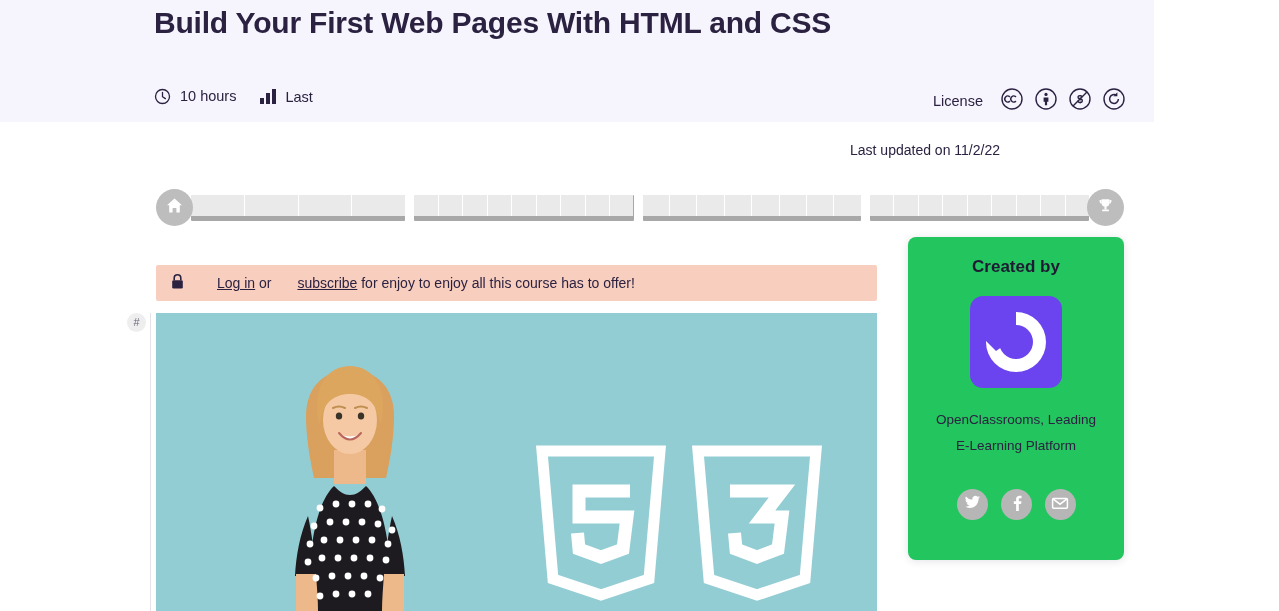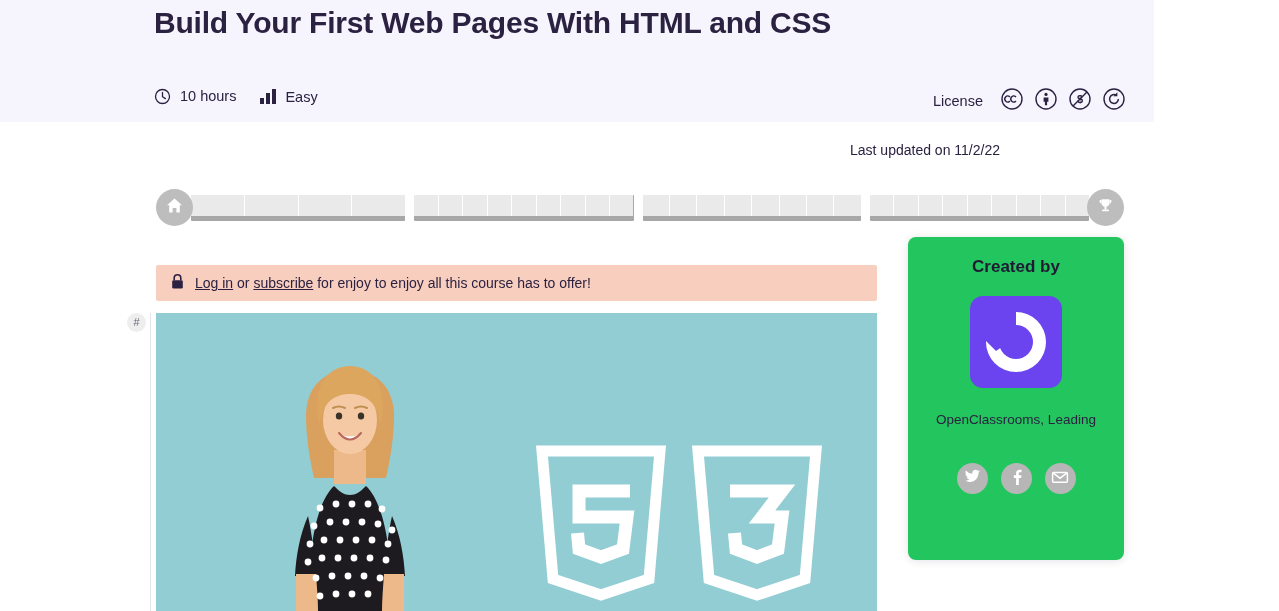--- a/index.html
+++ b/index.html
@@ -165,20 +165,21 @@
     box-sizing: border-box;
     gap: 11px;
   }
   .alert-text {
     font-size: 14px;
     color: #2b2141;
   }
   .alert-text a {
     color: #2b2141;
     text-decoration: underline;
+    margin-left: 22px;
   }
 
   
   .hero {
     position: absolute;
     left: 156px;
     top: 313px;
     width: 721px;
     height: 298px;
     background: #93cdd4;
@@ -273,21 +274,21 @@
       </div>
 
       <div class="meta-item">
         <span>
           <svg width="16" height="15" viewBox="0 0 16 15">
             <rect x="0" y="9" width="4" height="6" fill="#2b2141"></rect>
             <rect x="6" y="4" width="4" height="11" fill="#2b2141"></rect>
             <rect x="12" y="0" width="4" height="15" fill="#2b2141"></rect>
           </svg>
         </span>
-        <span>Easy</span>
+        <span>Last</span>
       </div>
     </div>
 
     <div class="license-row">
       <span class="license-label">License</span>
 
       <span class="cc-icon">
         <svg width="22" height="22" viewBox="0 0 22 22">
           <circle cx="11" cy="11" r="10" fill="none" stroke="#2b2141" stroke-width="1.4"></circle>
           <path d="M8.6 8.6a3 3 0 1 0 0 4.8" fill="none" stroke="#2b2141" stroke-width="1.4" stroke-linecap="round"></path>
@@ -479,20 +480,21 @@
 
     <div class="brand-logo">
       <svg width="66" height="66" viewBox="0 0 66 66">
         <path d="M33 3a30 30 0 1 1 0 60 30 30 0 0 1 0-60zm0 13a17 17 0 1 0 0 34 17 17 0 0 0 0-34z" fill="#ffffff"></path>
         <path d="M2 2h31v26L13 42 2 31z" fill="#6c44ef"></path>
       </svg>
     </div>
 
     <div class="brand-desc">
       <div>OpenClassrooms, Leading</div>
+      <div>E-Learning Platform</div>
     </div>
 
     <div class="social-row">
       <a class="social-btn" href="#">
         <span>
           <svg width="17" height="17" viewBox="0 0 17 17">
             <path d="M16 3.3a6 6 0 0 1-1.8.5 3.1 3.1 0 0 0 1.4-1.7 6.2 6.2 0 0 1-2 .76 3.1 3.1 0 0 0-5.3 2.8A8.8 8.8 0 0 1 1.9 2.4a3.1 3.1 0 0 0 .96 4.1 3 3 0 0 1-1.4-.4 3.1 3.1 0 0 0 2.5 3 3.1 3.1 0 0 1-1.4.05 3.1 3.1 0 0 0 2.9 2.15A6.2 6.2 0 0 1 1 12.6a8.8 8.8 0 0 0 4.7 1.4c5.7 0 8.8-4.7 8.8-8.8V4.8A6.3 6.3 0 0 0 16 3.3z" fill="#ffffff"></path>
           </svg>
         </span>
       </a>

